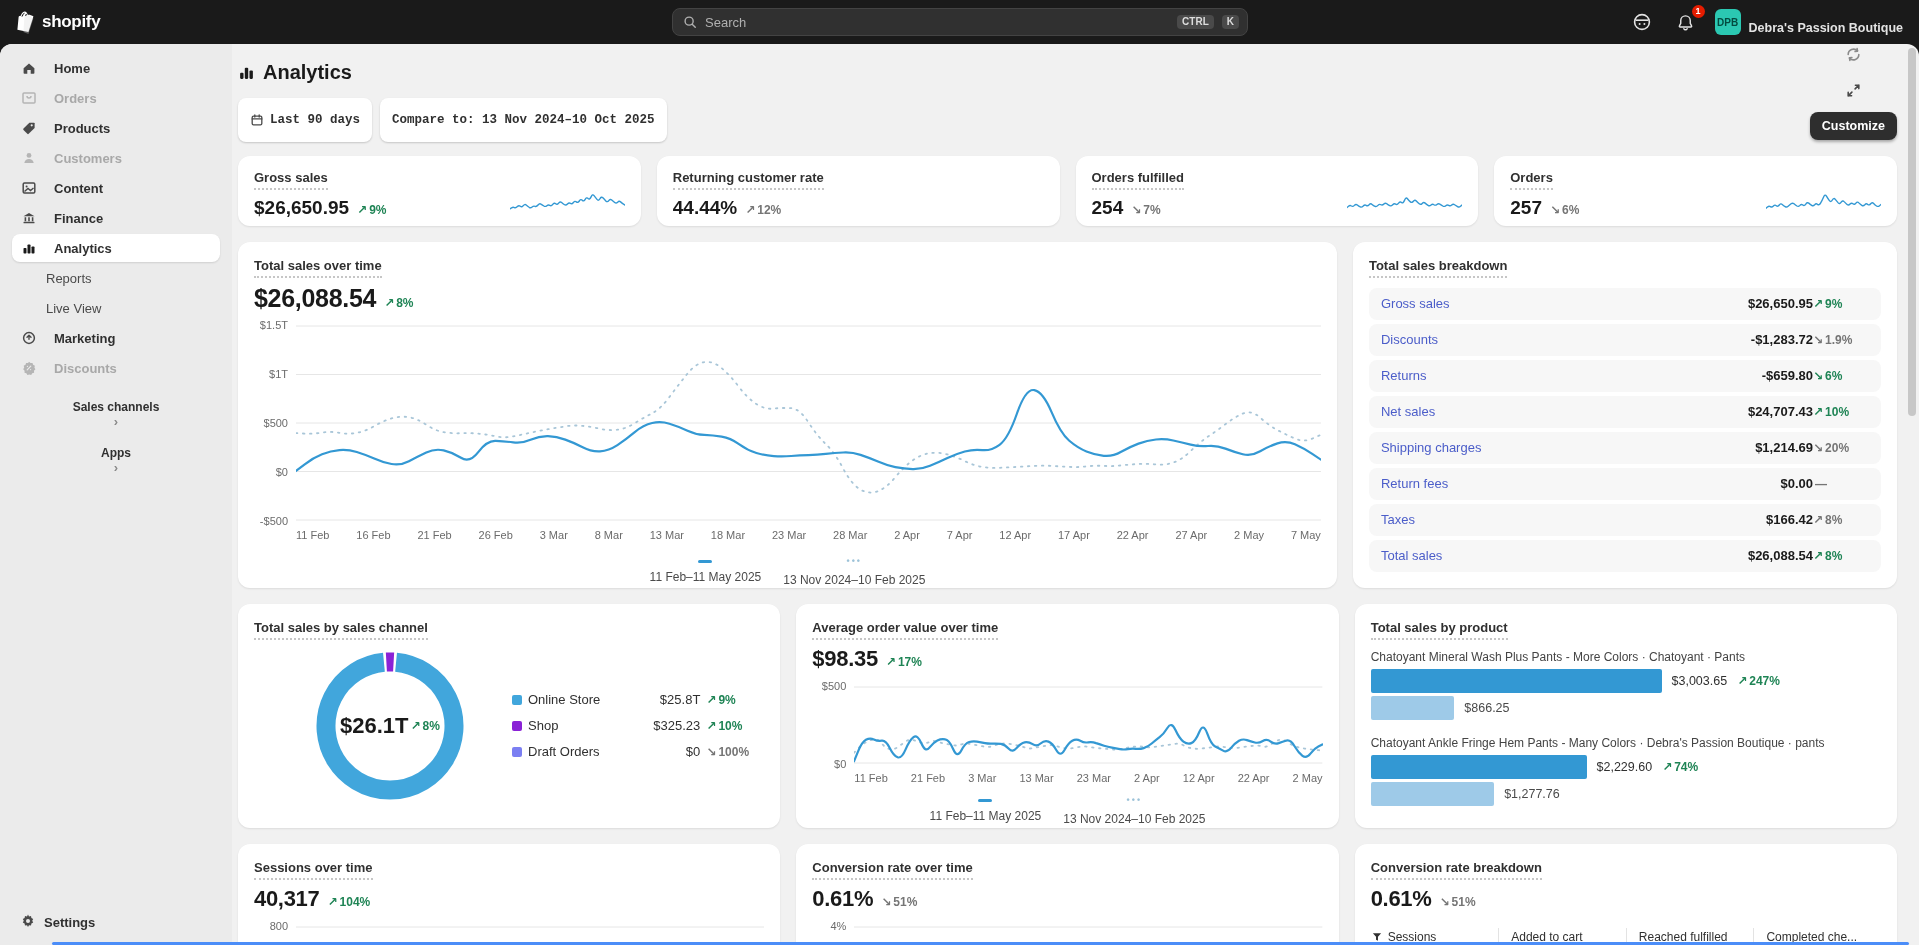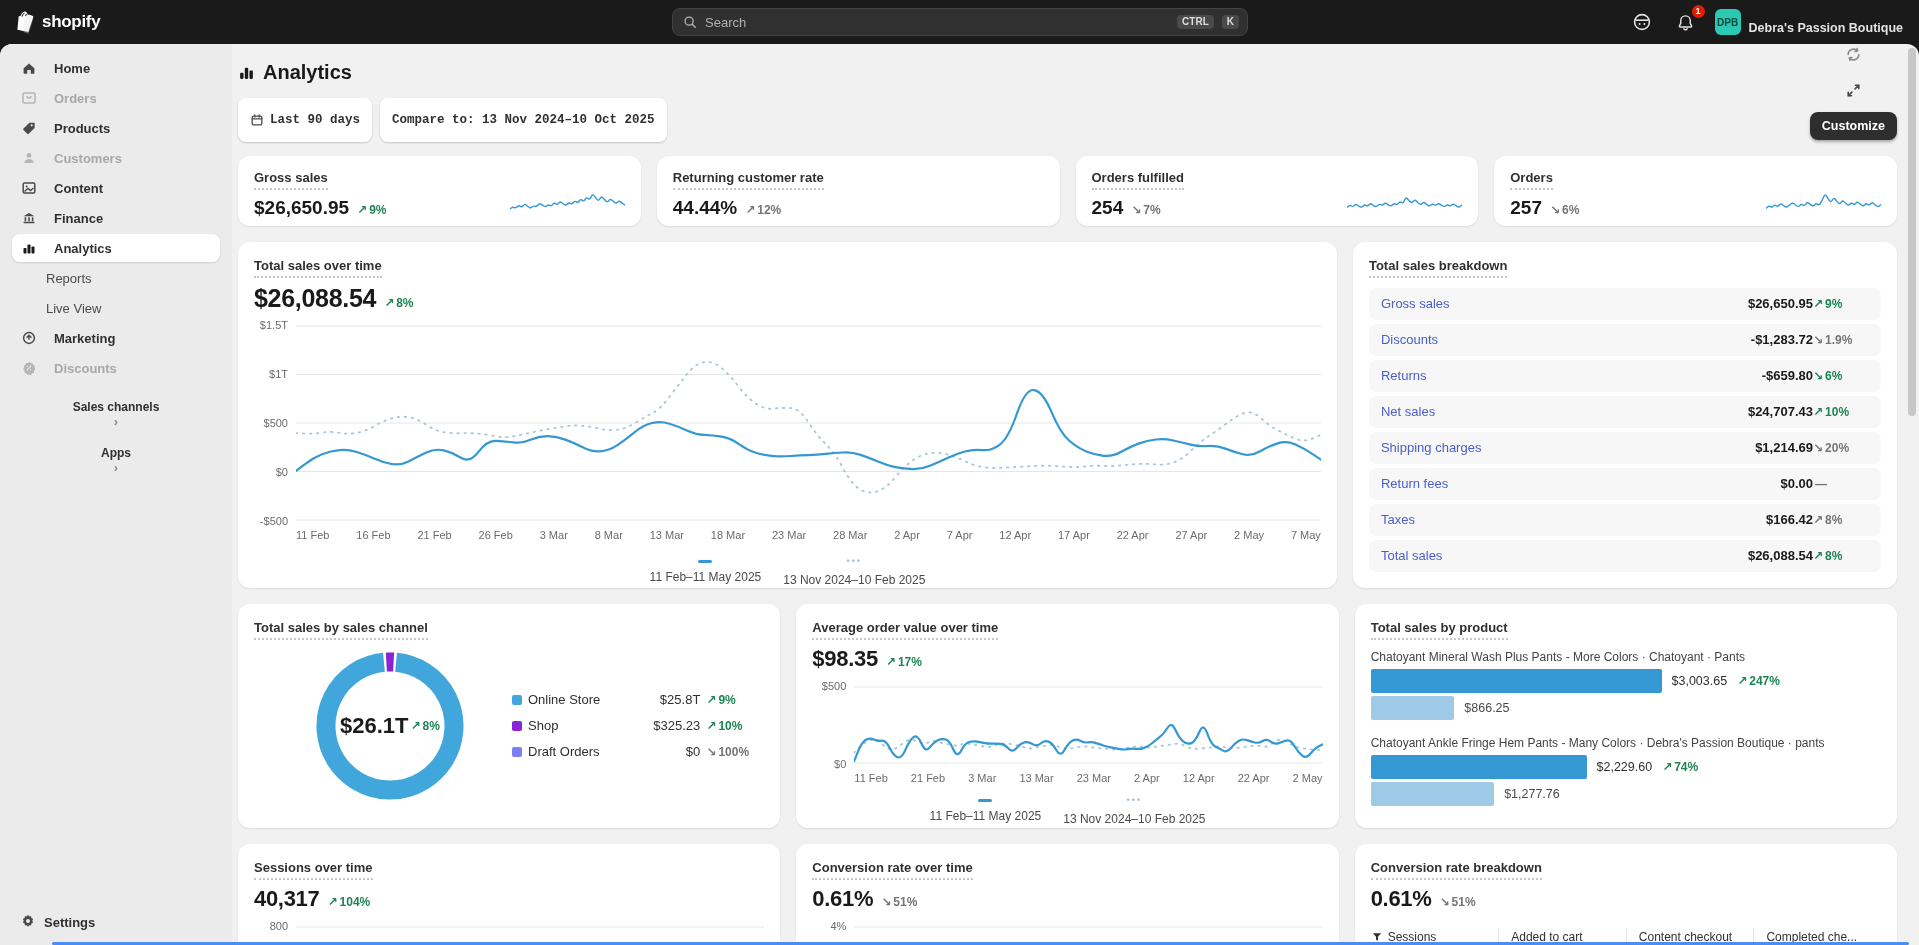--- a/index.html
+++ b/index.html
@@ -721,21 +721,21 @@
                 </svg>
               <span>Sessions</span>
             </span>
             <div class="f-vals"><b>100%</b><span>40,317</span></div>
           </div>
           <div class="fcol">
             <span class="f-label">Added to cart</span>
             <div class="f-vals"><b>2.58%</b><span>1,040</span></div>
           </div>
           <div class="fcol">
-            <span class="f-label">Content checkout</span>
+            <span class="f-label">Reached fulfilled</span>
             <div class="f-vals"><b>1.68%</b><span>679</span></div>
           </div>
           <div class="fcol">
             <span class="f-label">Completed che...</span>
             <div class="f-vals"><b>0.61%</b><span>247</span></div>
           </div>
         </div>
       </div>
     </div>
 

